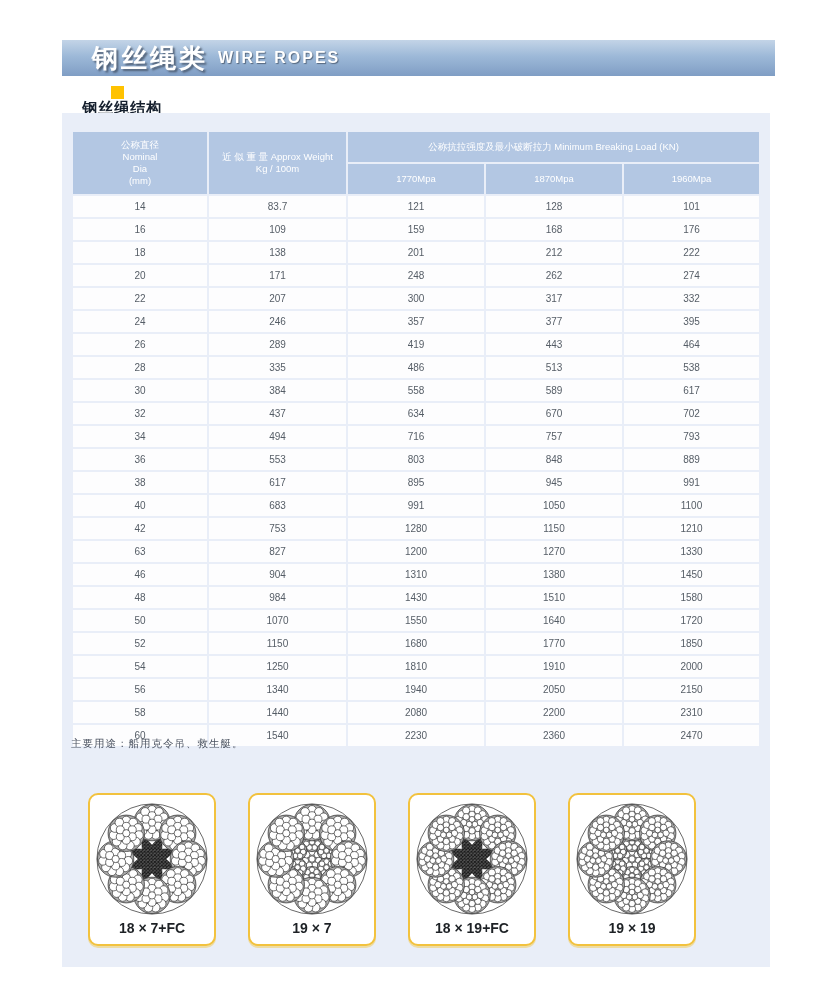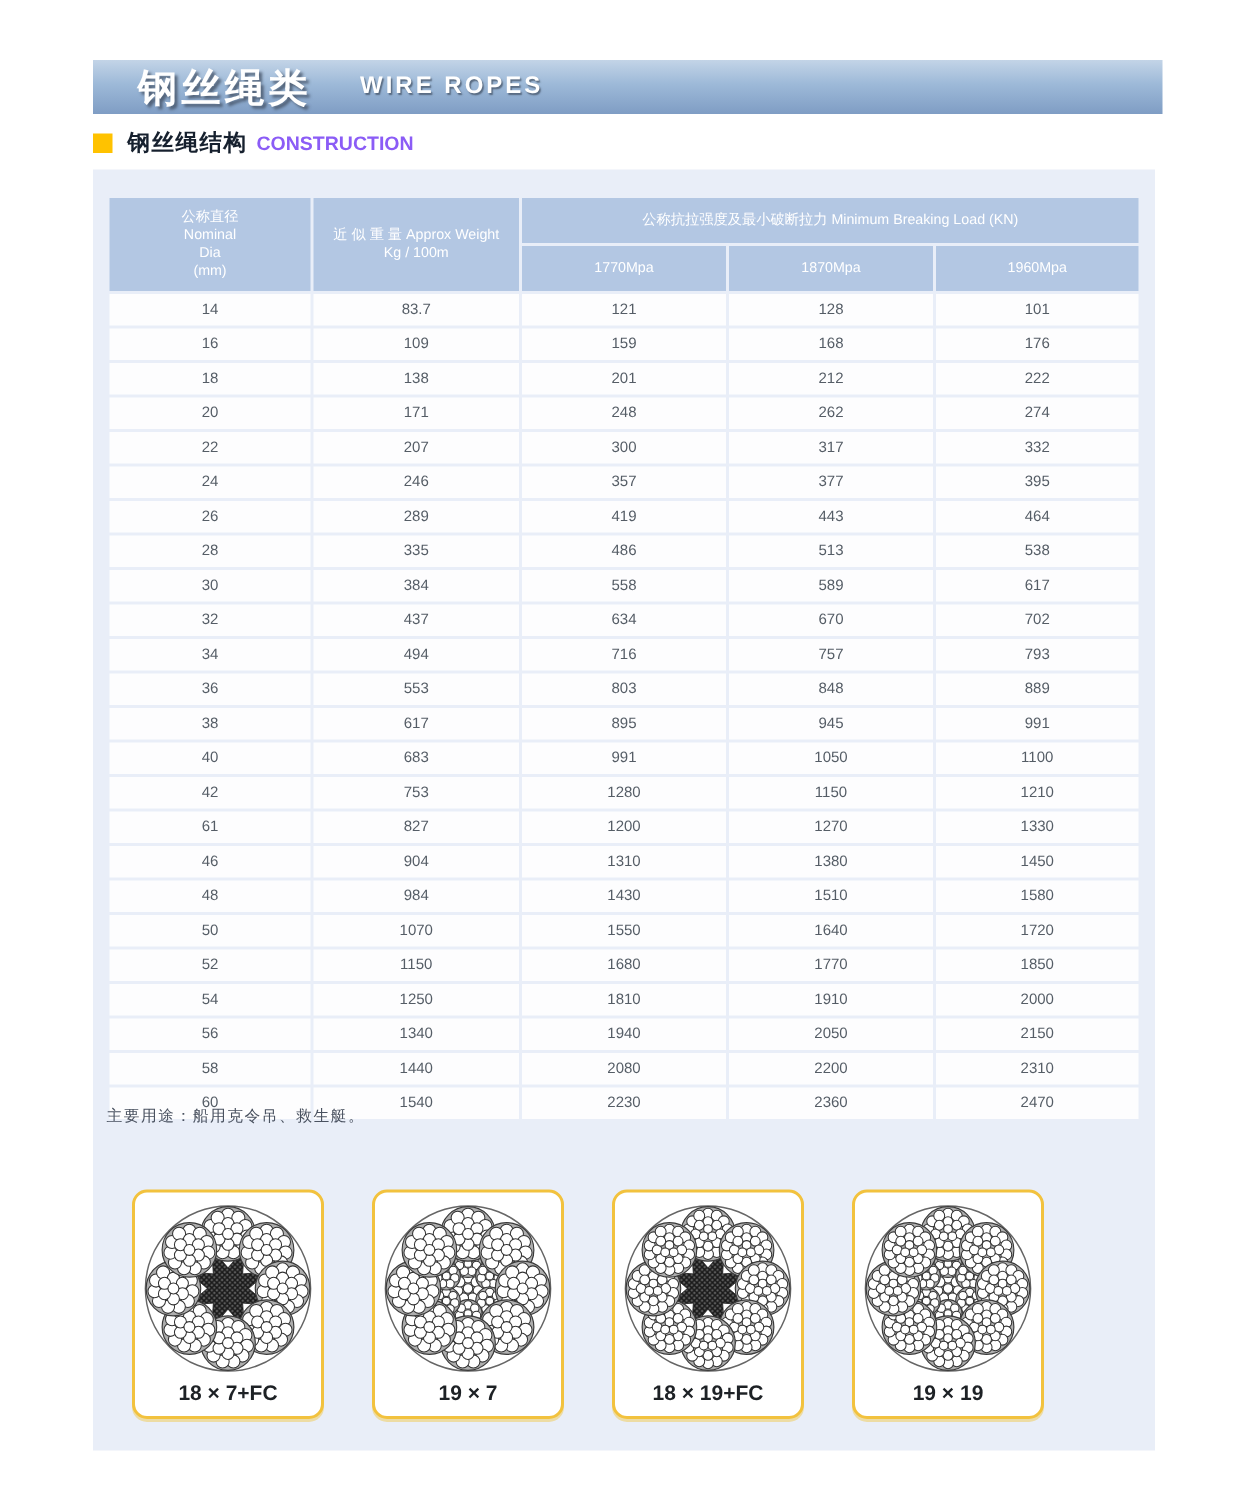--- a/index.html
+++ b/index.html
@@ -8,24 +8,24 @@
   }
   *{margin:0;padding:0;box-sizing:border-box;}
   body{width:830px;height:1000px;background:#ffffff;position:relative;
        font-family:"Liberation Sans","DejaVu Sans",sans-serif;overflow:hidden;}
 
   .banner{position:absolute;left:62px;top:40px;width:713px;height:36px;
           background:linear-gradient(180deg,var(--banner_top) 0%,#9db9d8 45%,var(--banner_bottom) 100%);
           display:flex;align-items:center;padding-left:30px;}
   .banner-zh{color:#ffffff;font-size:26px;font-weight:bold;letter-spacing:3px;
              text-shadow:2px 2px 2px rgba(70,85,105,.85);}
-  .banner-en{color:#ffffff;font-size:16px;font-weight:bold;letter-spacing:2px;margin-left:32px;
+  .banner-en{color:#ffffff;font-size:16px;font-weight:bold;letter-spacing:2px;margin-left:10px;
              text-shadow:1px 1px 1px rgba(70,85,105,.8);}
 
-  .section-head{position:absolute;left:62px;top:86px;display:flex;align-items:center;}
+  .section-head{position:absolute;left:62px;top:86px;display:flex;align-items:center;flex-direction:column;}
   .bullet{width:13px;height:13px;background:var(--bullet_yellow);display:inline-block;}
   .sec-zh{font-size:15px;font-weight:bold;color:#16202e;margin-left:10px;letter-spacing:1px;}
   .sec-en{font-size:13px;font-weight:bold;color:#8b5cf6;margin-left:6px;}
 
   .panel{position:absolute;left:62px;top:113px;width:708px;height:854px;background:var(--panel_bg);}
 
   table.spec{position:absolute;left:9px;top:17px;width:690px;border-collapse:separate;
              border-spacing:2px;table-layout:fixed;}
   table.spec td{text-align:center;vertical-align:middle;}
   td.hcell{background:var(--header_blue);color:#ffffff;font-size:9.5px;line-height:12px;margin-left:32px;}
@@ -195,21 +195,21 @@
           <td>1100</td>
         </tr>
         <tr>
           <td>42</td>
           <td>753</td>
           <td>1280</td>
           <td>1150</td>
           <td>1210</td>
         </tr>
         <tr>
-          <td>61</td>
+          <td>63</td>
           <td>827</td>
           <td>1200</td>
           <td>1270</td>
           <td>1330</td>
         </tr>
         <tr>
           <td>46</td>
           <td>904</td>
           <td>1310</td>
           <td>1380</td>

